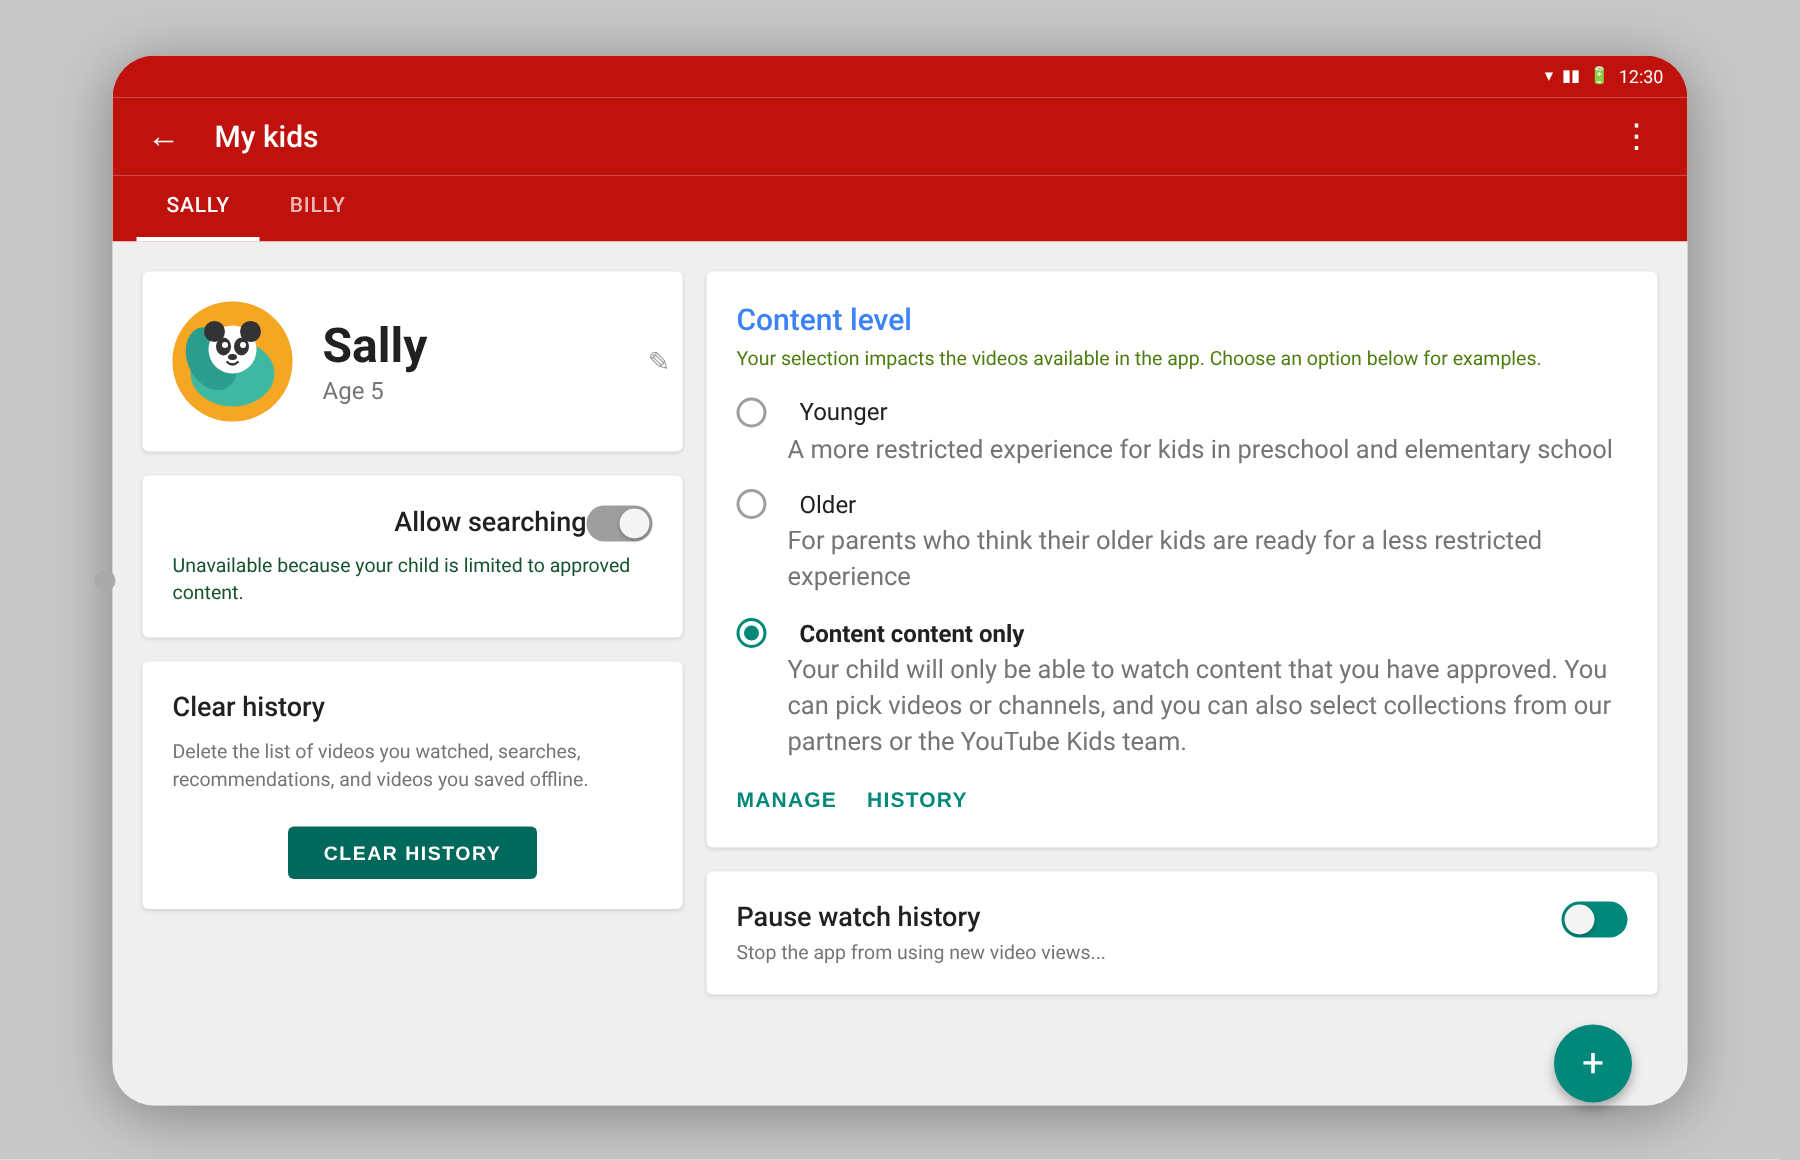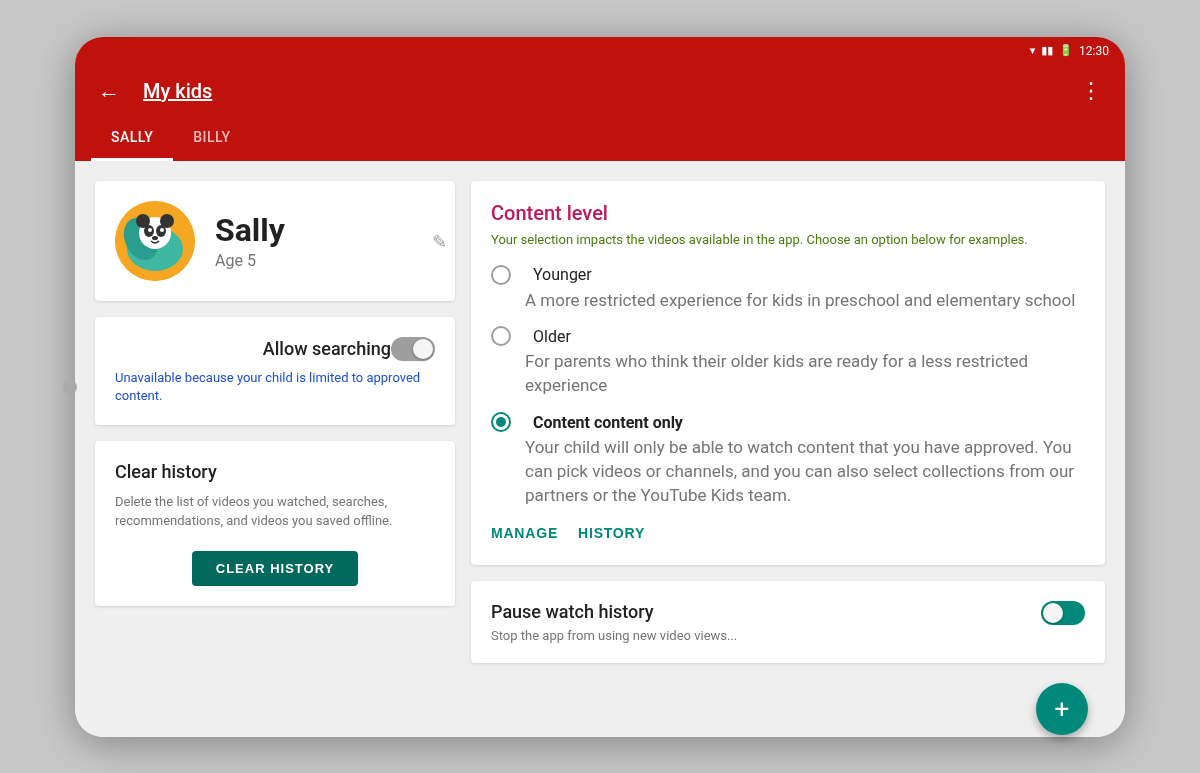--- a/index.html
+++ b/index.html
@@ -61,21 +61,20 @@
       height: 36px;
       display: flex;
       align-items: center;
       justify-content: center;
     }
     .toolbar-title {
       color: white;
       font-size: 20px;
       font-weight: 500;
       flex: 1;
-      text-decoration: underline;
     }
     .toolbar-more {
       color: white;
       font-size: 22px;
       cursor: pointer;
       width: 36px;
       height: 36px;
       display: flex;
       align-items: center;
       justify-content: center;
@@ -202,21 +201,21 @@
     }
     .toggle.on {
       background: #00897b;
     }
     .toggle.on .toggle-knob {
       left: 2px;
       right: auto;
     }
     .search-desc {
       font-size: 13px;
-      color: #1d4ed8;
+      color: #14532d;
       line-height: 1.4;
     }
     .history-card {}
     .history-title {
       font-size: 18px;
       font-weight: 500;
       color: #212121;
       margin-bottom: 10px;
     }
     .history-desc {
@@ -235,21 +234,21 @@
       letter-spacing: 1px;
       border-radius: 4px;
       cursor: pointer;
       display: block;
       margin: 0 auto;
     }
     .content-level-card {}
     .content-level-title {
       font-size: 20px;
       font-weight: 500;
-      color: #be185d;
+      color: #3b82f6;
       margin-bottom: 6px;
     }
     .content-level-desc {
       font-size: 13px;
       color: #4d7c0f;
       margin-bottom: 16px;
       line-height: 1.4;
     }
     .radio-option {
       margin-bottom: 14px;

